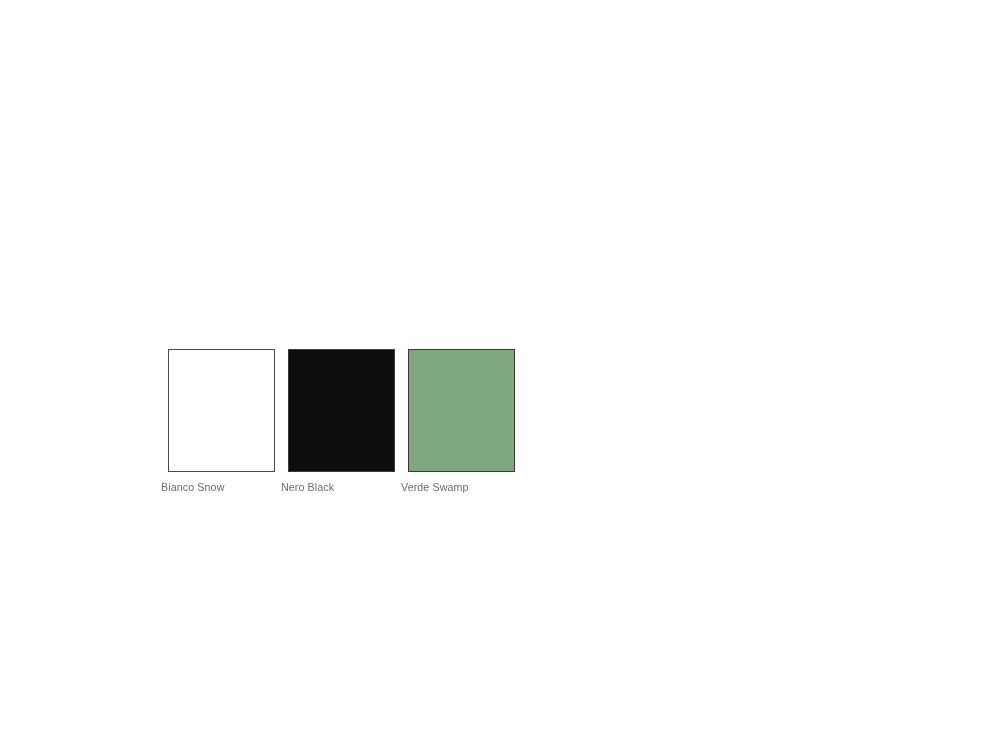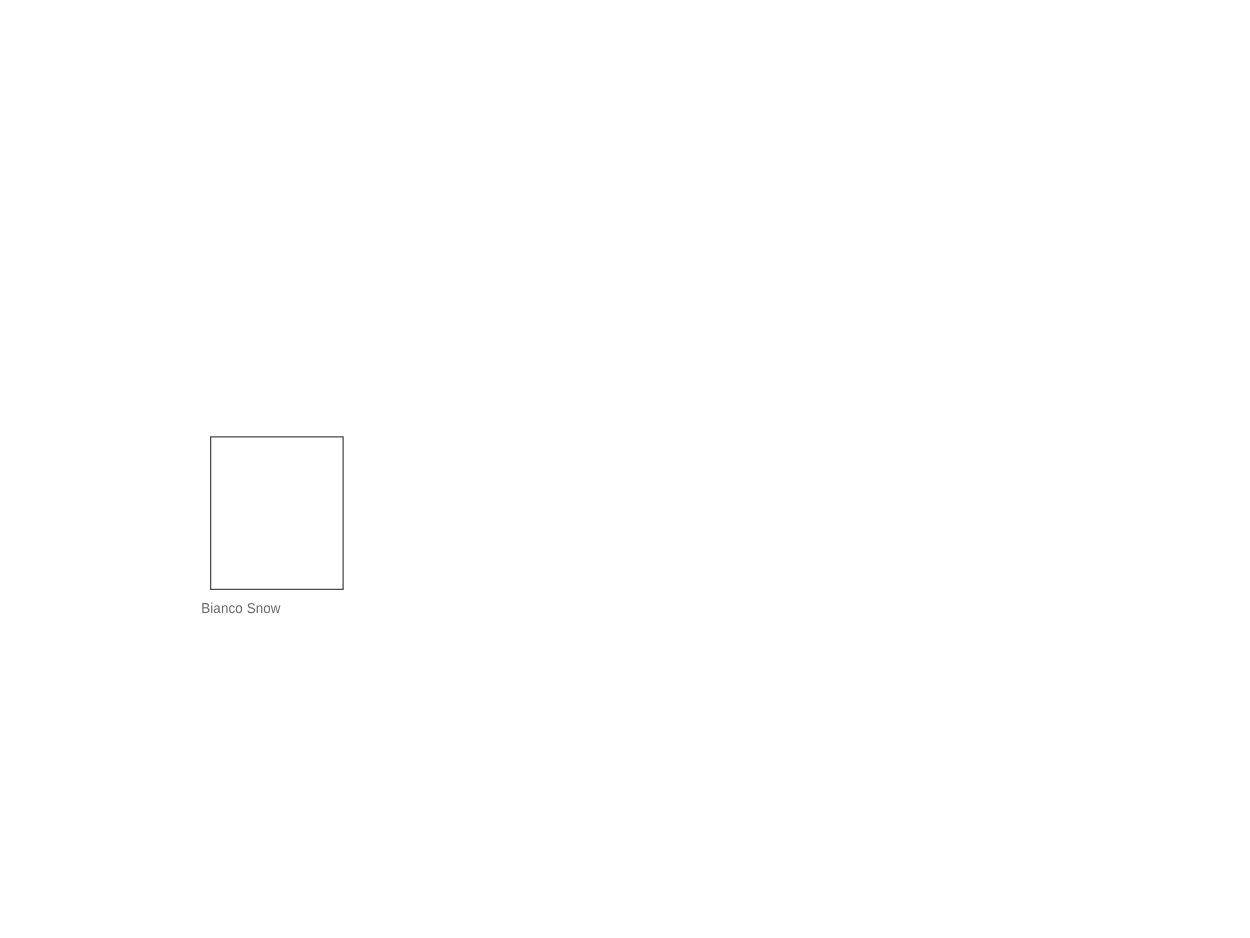--- a/index.html
+++ b/index.html
@@ -71,19 +71,27 @@
 <body>
 
 <div id="palette-board">
   <div class="swatch-row">
 
     <div class="swatch-item">
       <div class="swatch-chip light-chip" style="background-color: rgb(255, 255, 255);"></div>
       <div class="swatch-label">Bianco Snow</div>
     </div>
 
+    <div class="swatch-item">
+      <div class="swatch-chip" style="background-color: rgb(13, 13, 13);"></div>
+      <div class="swatch-label">Nero Black</div>
+    </div>
 
 
+    <div class="swatch-item">
+      <div class="swatch-chip" style="background-color: rgb(128, 168, 126);"></div>
+      <div class="swatch-label">Verde Swamp</div>
+    </div>
 
 
 
   </div>
 </div>
 
 </body></html>

